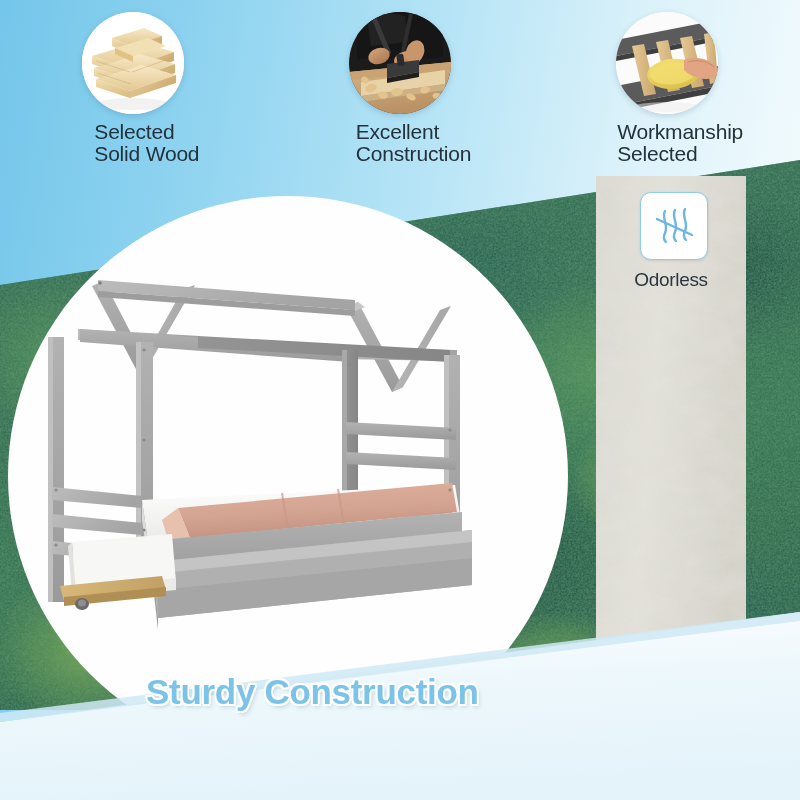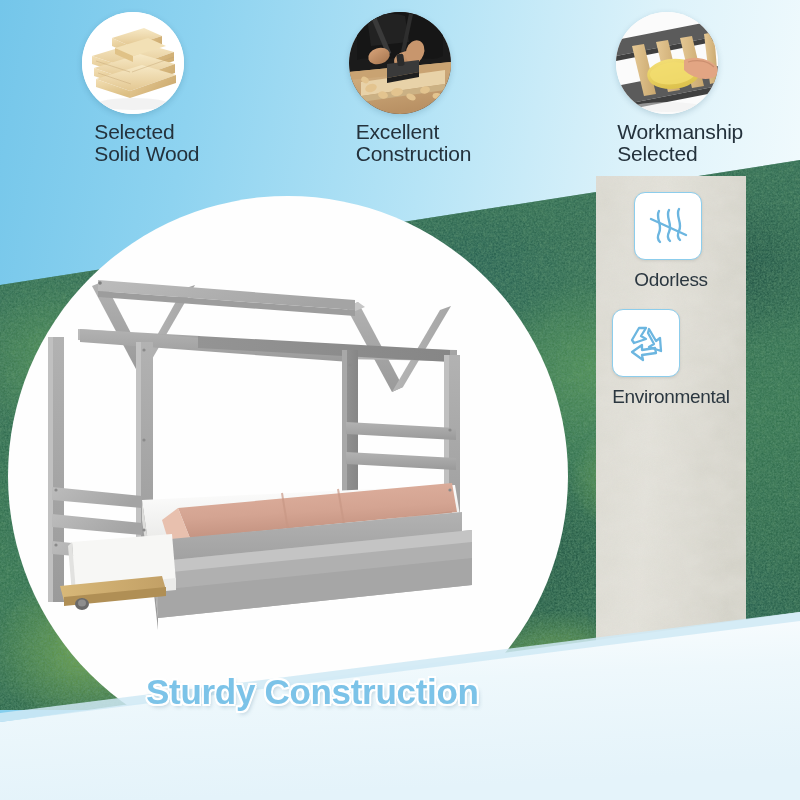--- a/index.html
+++ b/index.html
@@ -62,21 +62,21 @@
   .stone-panel{
     position:absolute;left:596px;top:176px;width:150px;height:534px;
     z-index:4;overflow:hidden;
   }
   .feature-col{
     position:absolute;left:596px;top:176px;width:150px;height:534px;
     z-index:5;display:flex;flex-direction:column;
     align-items:center;padding-top:16px;box-sizing:border-box;
   }
   .feature-item{
-    display:flex;flex-direction:column;align-items:flex-start;
+    display:flex;flex-direction:column;align-items:flex-end;
     margin-bottom:18px;
   }
   .feature-tile{
     width:66px;height:66px;border-radius:11px;background:#ffffff;
     border:1.6px solid #8ccdec;
     display:flex;align-items:center;justify-content:center;
     box-shadow:0 1px 3px rgba(0,0,0,.10);
   }
   .feature-tile svg{display:block;}
   .feature-label{
@@ -479,35 +479,20 @@
             <path d="M24,7 C20,14 28,21 24,29 C22,33 23,36 25,38"></path>
             <path d="M34,6 C30,13 38,20 34,28 C32,32 33,35 35,37"></path>
             <path d="M6,16 L41,32"></path>
           </g>
         </svg>
       </div>
       <div class="feature-label">Odorless</div>
     </div>
 
 
-    <div class="feature-item">
-      <div class="feature-tile">
-        <svg width="46" height="46" viewBox="0 0 46 46">
-          <g fill="none" stroke="#6cb6e0" stroke-width="2.3" stroke-linejoin="round" stroke-linecap="round">
-
-            <path d="M9,20 L16,8 L23,8 L18,16 L23,19 L11,23 Z"></path>
-
-            <path d="M26,9 L33,21 L37,18 L38,31 L26,27 L31,24 L25,13 Z"></path>
-
-            <path d="M33,33 L19,35 L20,40 L9,32 L19,25 L19,30 L32,28 Z"></path>
-          </g>
-        </svg>
-      </div>
-      <div class="feature-label">Environmental</div>
-    </div>
   </div>
 
   <div class="bottom-banner">
     <svg class="banner-bg" width="800" height="188" viewBox="0 0 800 188" preserveAspectRatio="none">
       <defs>
         <linearGradient id="bnr" x1="0" y1="0" x2="0.2" y2="1">
           <stop offset="0%" stop-color="#ffffff"></stop>
           <stop offset="45%" stop-color="#eef8fc"></stop>
           <stop offset="100%" stop-color="#e4f3fa"></stop>
         </linearGradient>

